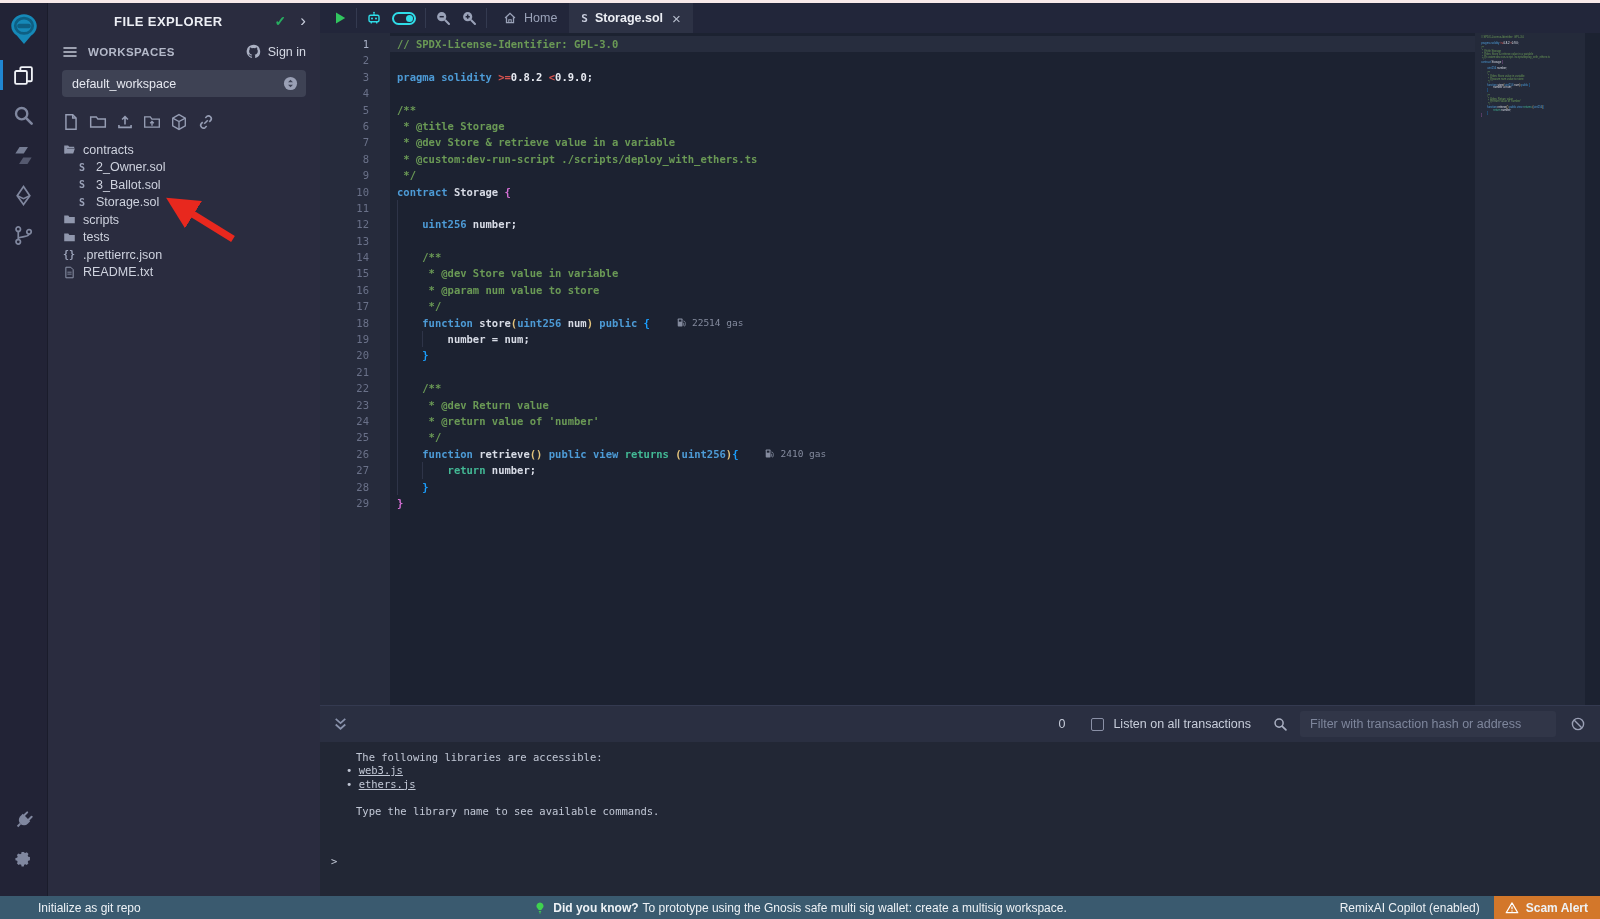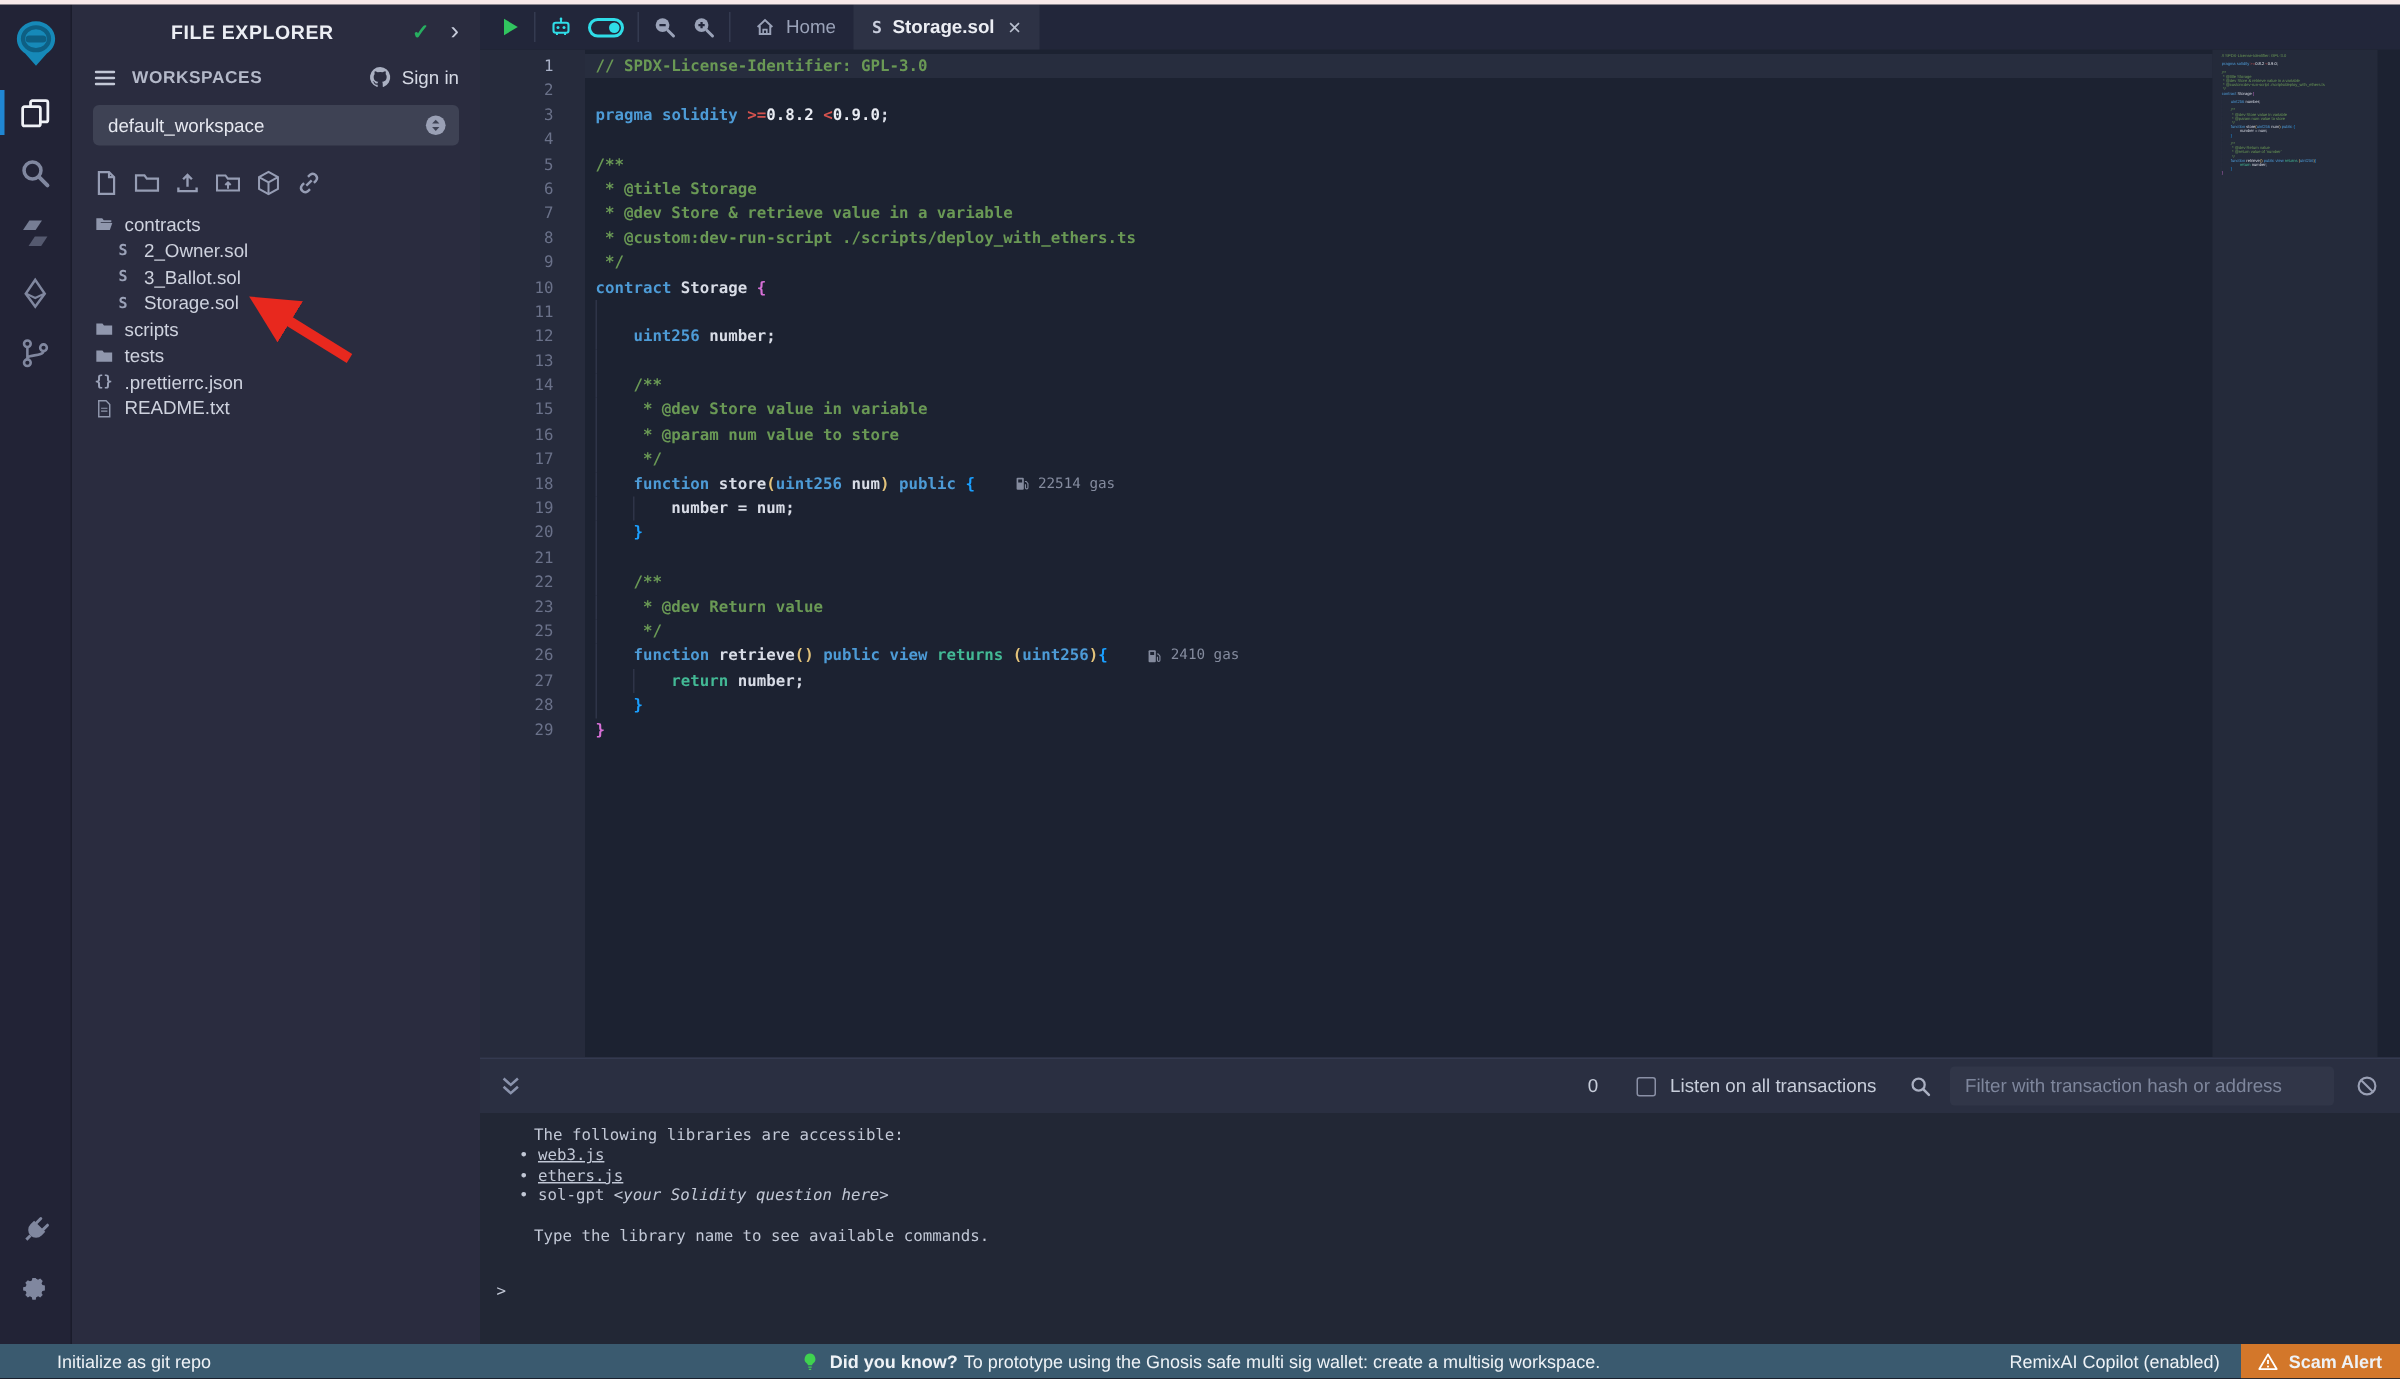--- a/index.html
+++ b/index.html
@@ -444,20 +444,21 @@
           <div class="cl"><span class="ln">18</span><span class="lc"><span class="ig">&nbsp;&nbsp;&nbsp;&nbsp;</span><span class="tk kw">function</span><span class="tk pl"> store</span><span class="tk p1">(</span><span class="tk kw">uint256</span><span class="tk pl"> num</span><span class="tk p1">)</span><span class="tk pl"> </span><span class="tk kw">public</span><span class="tk pl"> </span><span class="tk b2">{</span><span class="gas"><span><svg viewBox="0 0 16 16">
                     <rect x="2.5" y="2.2" width="7" height="11.6" rx="1" fill="currentColor"></rect>
                     <rect x="4.1" y="3.8" width="3.8" height="3" fill="#1c2231"></rect>
                     <path d="M10.6 5.8h1.3l1.6 2.1v3.9a1.2 1.2 0 0 1-2.4 0V8.4" fill="none" stroke="currentColor" stroke-width="1.1"></path>
                   </svg></span><span>22514 gas</span></span></span></div>
           <div class="cl"><span class="ln">19</span><span class="lc"><span class="ig">&nbsp;&nbsp;&nbsp;&nbsp;</span><span class="ig">&nbsp;&nbsp;&nbsp;&nbsp;</span><span class="tk pl">number = num;</span></span></div>
           <div class="cl"><span class="ln">20</span><span class="lc"><span class="ig">&nbsp;&nbsp;&nbsp;&nbsp;</span><span class="tk b2">}</span></span></div>
           <div class="cl"><span class="ln">21</span><span class="lc"><span class="ig">&nbsp;&nbsp;&nbsp;&nbsp;</span></span></div>
           <div class="cl"><span class="ln">22</span><span class="lc"><span class="ig">&nbsp;&nbsp;&nbsp;&nbsp;</span><span class="tk cm">/**</span></span></div>
           <div class="cl"><span class="ln">23</span><span class="lc"><span class="ig">&nbsp;&nbsp;&nbsp;&nbsp;</span><span class="tk cm"> * @dev Return value</span></span></div>
+          <div class="cl"><span class="ln">24</span><span class="lc"><span class="ig">&nbsp;&nbsp;&nbsp;&nbsp;</span><span class="tk cm"> * @return value of 'number'</span></span></div>
           <div class="cl"><span class="ln">25</span><span class="lc"><span class="ig">&nbsp;&nbsp;&nbsp;&nbsp;</span><span class="tk cm"> */</span></span></div>
           <div class="cl"><span class="ln">26</span><span class="lc"><span class="ig">&nbsp;&nbsp;&nbsp;&nbsp;</span><span class="tk kw">function</span><span class="tk pl"> retrieve</span><span class="tk p1">(</span><span class="tk p1">)</span><span class="tk pl"> </span><span class="tk kw">public</span><span class="tk pl"> </span><span class="tk kw">view</span><span class="tk pl"> </span><span class="tk ret">returns</span><span class="tk pl"> </span><span class="tk p1">(</span><span class="tk kw">uint256</span><span class="tk p1">)</span><span class="tk b2">{</span><span class="gas"><span><svg viewBox="0 0 16 16">
                     <rect x="2.5" y="2.2" width="7" height="11.6" rx="1" fill="currentColor"></rect>
                     <rect x="4.1" y="3.8" width="3.8" height="3" fill="#1c2231"></rect>
                     <path d="M10.6 5.8h1.3l1.6 2.1v3.9a1.2 1.2 0 0 1-2.4 0V8.4" fill="none" stroke="currentColor" stroke-width="1.1"></path>
                   </svg></span><span>2410 gas</span></span></span></div>
           <div class="cl"><span class="ln">27</span><span class="lc"><span class="ig">&nbsp;&nbsp;&nbsp;&nbsp;</span><span class="ig">&nbsp;&nbsp;&nbsp;&nbsp;</span><span class="tk ret">return</span><span class="tk pl"> number;</span></span></div>
           <div class="cl"><span class="ln">28</span><span class="lc"><span class="ig">&nbsp;&nbsp;&nbsp;&nbsp;</span><span class="tk b2">}</span></span></div>
           <div class="cl"><span class="ln">29</span><span class="lc"><span class="tk b1">}</span></span></div>
         </div>
@@ -487,21 +488,20 @@
             <circle cx="8" cy="8" r="5.6" fill="none" stroke="currentColor" stroke-width="1.4"></circle>
             <path d="M4.3 4.3l7.4 7.4" stroke="currentColor" stroke-width="1.4"></path>
           </svg>
       </span>
     </div>
     <div class="term-body">
       <div id="term-lines">
           <div class="tl para">The following libraries are accessible:</div>
           <div class="tl bullet">• <span class="lk">web3.js</span></div>
           <div class="tl bullet">• <span class="lk">ethers.js</span></div>
-          <div class="tl bullet">• <span>sol-gpt </span><span class="it">&lt;your Solidity question here&gt;</span></div>
           <div class="tl spacer"></div>
           <div class="tl para">Type the library name to see available commands.</div>
         </div>
       <div class="term-prompt">&gt;</div>
     </div>
   </div>
 
   <div class="statusbar">
     <span class="sb-left">Initialize as git repo</span>
     <span class="sb-center">

